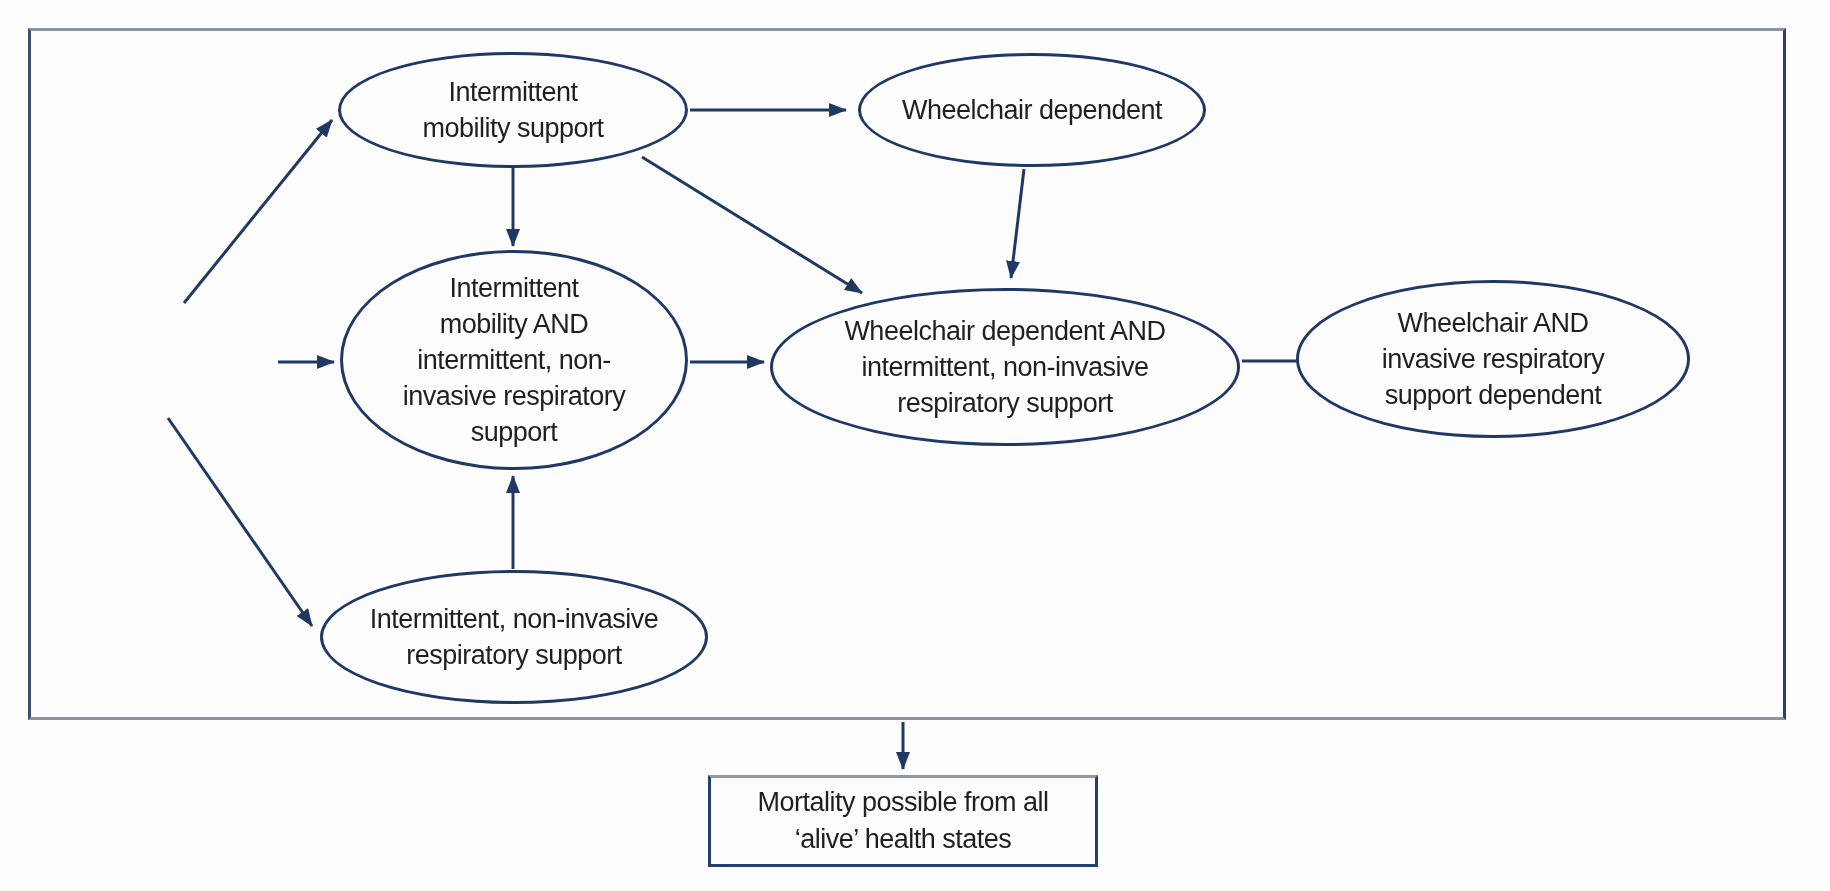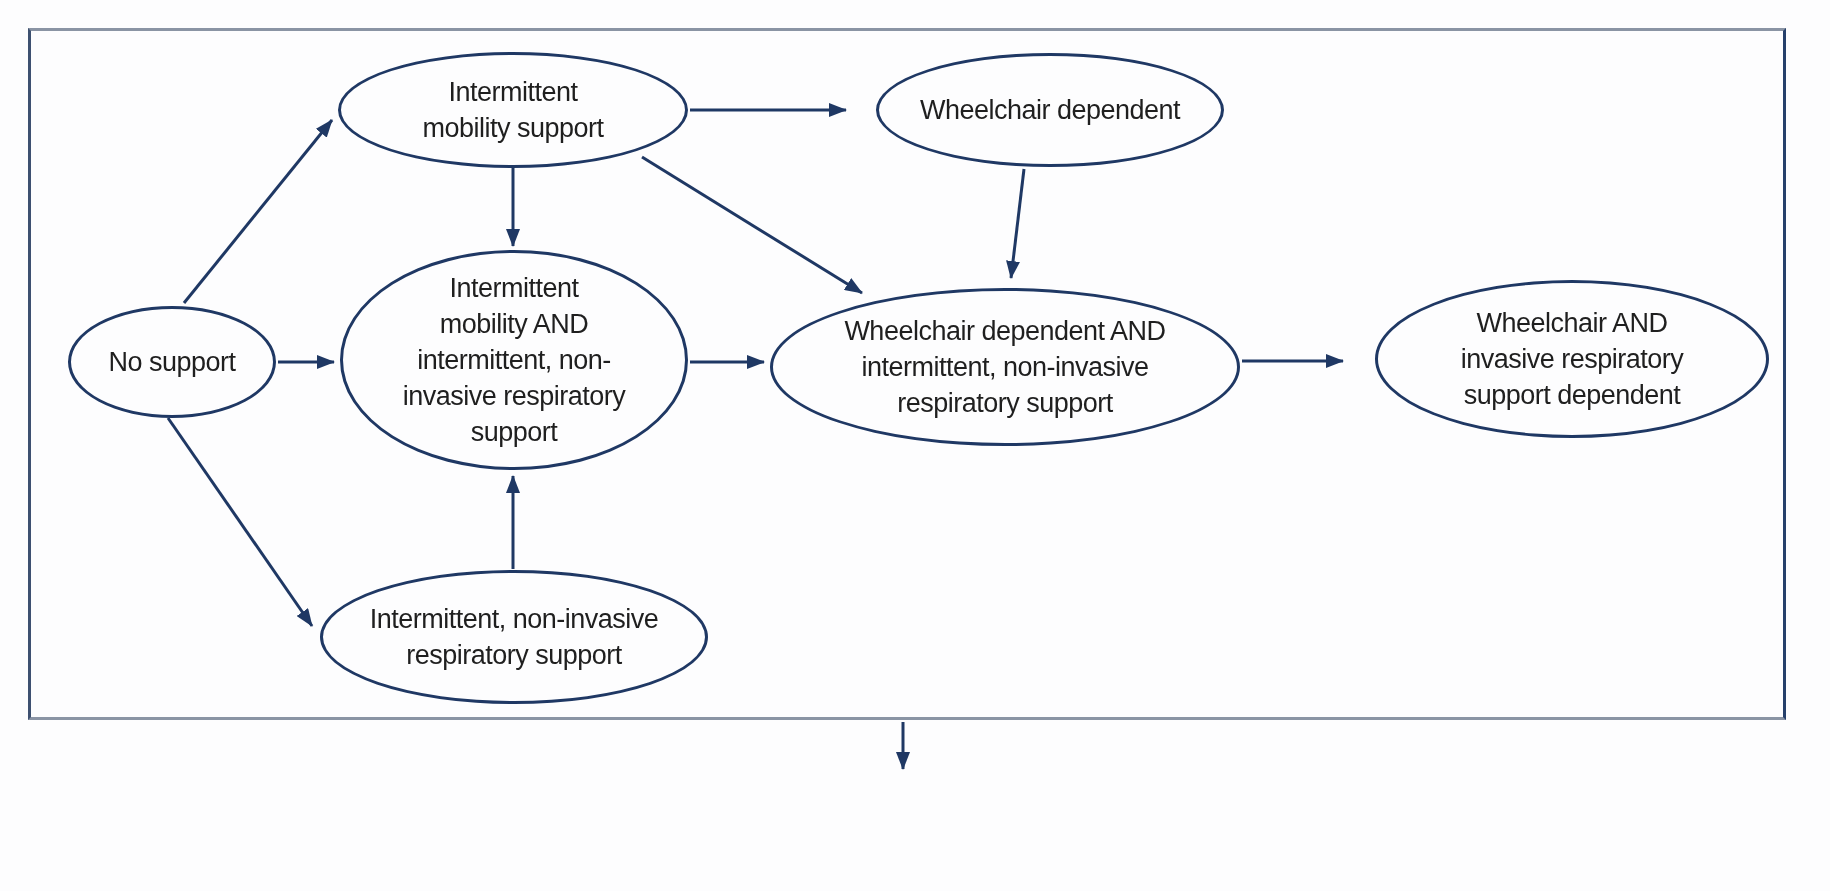--- a/index.html
+++ b/index.html
@@ -34,24 +34,24 @@
     display:flex;align-items:center;justify-content:center;
     background:#fdfdfe;
   }
   .rect-note .lbl{line-height:37px;}
   #arrows{position:absolute;left:0;top:0;width:1830px;height:891px;pointer-events:none;}
   #arrows line{stroke:#1f3864;stroke-width:3;}
 
   
   #n-no-support{left:68px;top:306px;width:208px;height:112px;}
   #n-int-mob{left:338px;top:52px;width:350px;height:116px;}
-  #n-wc-dep{left:876px;top:53px;width:348px;height:114px;}
+  #n-wc-dep{left:858px;top:53px;width:348px;height:114px;}
   #n-mob-niv{left:340px;top:250px;width:348px;height:220px;}
   #n-wc-niv{left:770px;top:288px;width:470px;height:158px;}
-  #n-wc-inv{left:1375px;top:280px;width:394px;height:158px;}
+  #n-wc-inv{left:1296px;top:280px;width:394px;height:158px;}
   #n-niv{left:320px;top:570px;width:388px;height:134px;}
   #mortality-box{left:708px;top:775px;width:390px;height:92px;}
 </style>
 </head>
 <body>
 
 <div id="canvas">
 
   <div id="model-boundary"></div>
 
@@ -67,23 +67,20 @@
     <line x1="690" y1="110" x2="846" y2="110" marker-end="url(#ah)"></line>
     <line x1="513" y1="168" x2="513" y2="246" marker-end="url(#ah)"></line>
     <line x1="642" y1="157" x2="862" y2="293" marker-end="url(#ah)"></line>
     <line x1="1024" y1="169" x2="1011" y2="278" marker-end="url(#ah)"></line>
     <line x1="690" y1="362" x2="764" y2="362" marker-end="url(#ah)"></line>
     <line x1="513" y1="569" x2="513" y2="476" marker-end="url(#ah)"></line>
     <line x1="1242" y1="361" x2="1343" y2="361" marker-end="url(#ah)"></line>
     <line x1="903" y1="722" x2="903" y2="769" marker-end="url(#ah)"></line>
   </svg>
 
-  <div class="node" id="n-no-support">
-    <span class="lbl">No support</span>
-  </div>
 
   <div class="node" id="n-int-mob">
     <span class="lbl">Intermittent
 mobility support</span>
   </div>
 
   <div class="node" id="n-wc-dep">
     <span class="lbl">Wheelchair dependent</span>
   </div>
 
@@ -105,14 +102,18 @@
     <span class="lbl">Wheelchair AND
 invasive respiratory
 support dependent</span>
   </div>
 
   <div class="node" id="n-niv">
     <span class="lbl">Intermittent, non-invasive
 respiratory support</span>
   </div>
 
+  <div class="rect-note" id="mortality-box">
+    <span class="lbl">Mortality possible from all
+‘alive’ health states</span>
+  </div>
 
 </div>
 
 </body></html>

